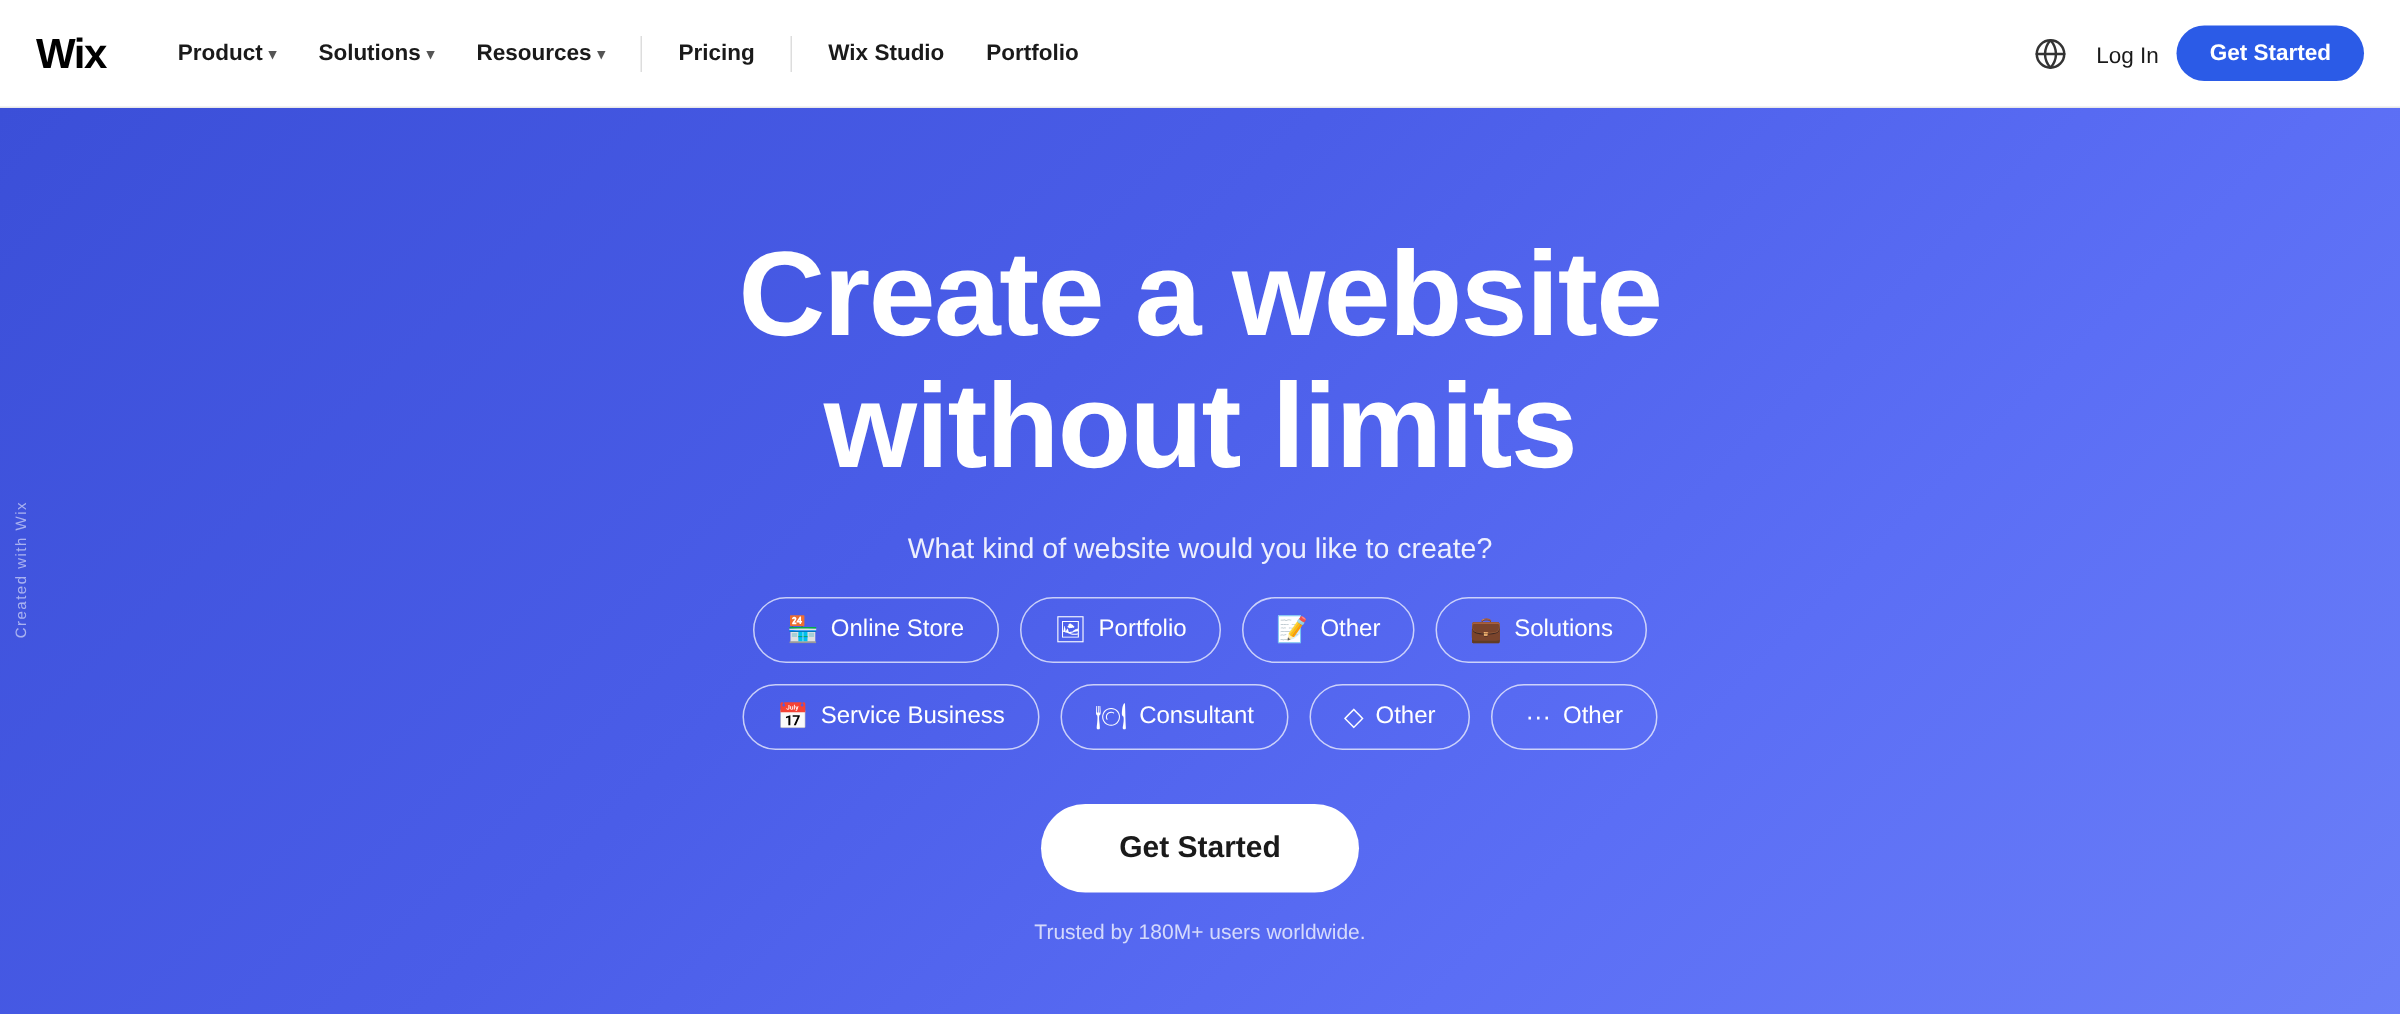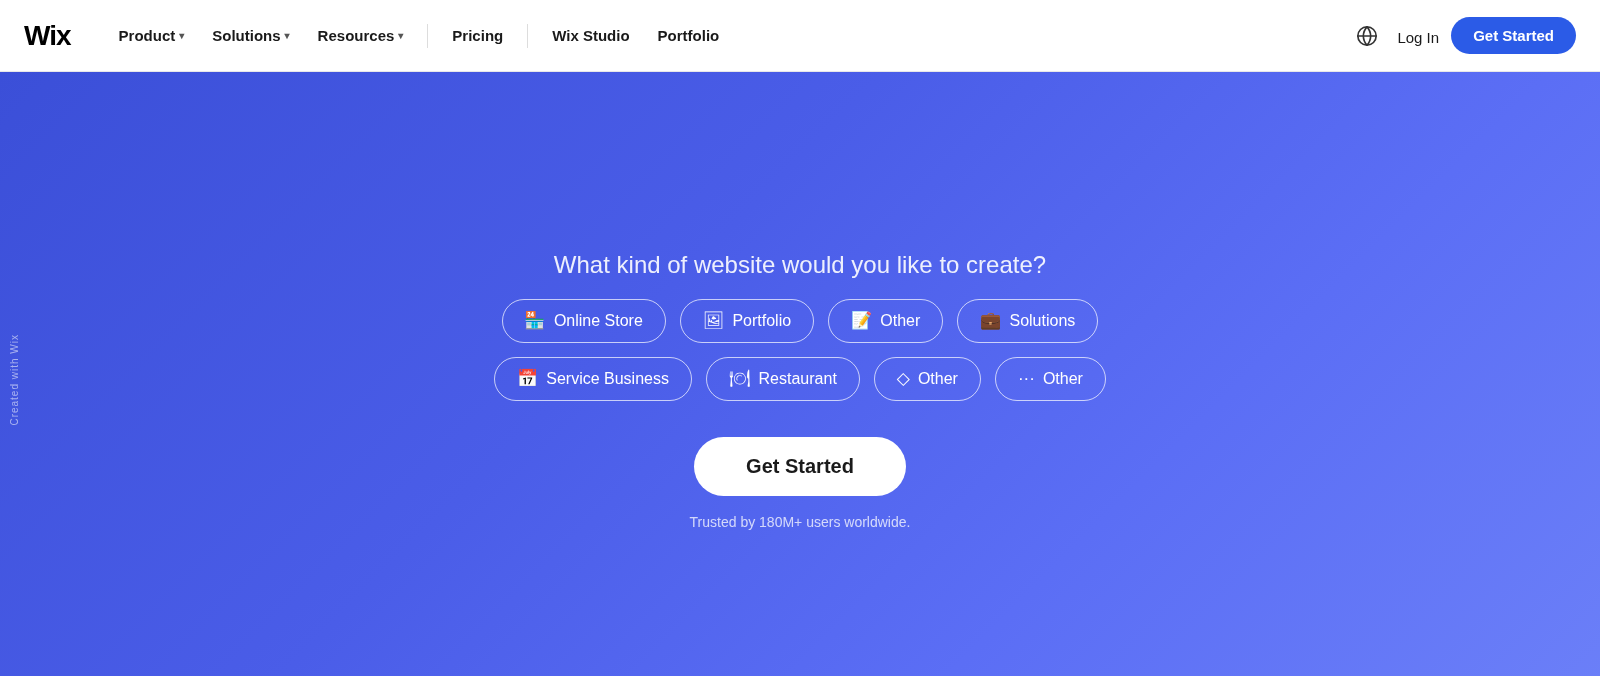--- a/index.html
+++ b/index.html
@@ -100,21 +100,21 @@
     .hero-title {
       font-size: 80px;
       font-weight: 700;
       color: #fff;
       line-height: 1.1;
       max-width: 900px;
       margin-bottom: 28px;
       letter-spacing: -1px;
     }
     .hero-subtitle {
-      font-size: 24px;
+      font-size: 19px;
       color: rgba(255,255,255,0.9);
       margin-bottom: 20px;
       font-weight: 400;
     }
 
     
     .category-grid {
       display: flex;
       flex-direction: column;
       align-items: center;
@@ -211,20 +211,24 @@
     <button class="get-started-nav">Get Started</button>
   </div>
 </nav>
 
 <section class="hero">
 
   <div style="position:absolute;left:0;top:0;bottom:0;width:28px;overflow:hidden;display:flex;align-items:center;justify-content:center;">
     <span style="writing-mode:vertical-rl;transform:rotate(180deg);font-size:10px;color:rgba(255,255,255,0.55);letter-spacing:1px;">Created with Wix</span>
   </div>
 
+  <h1 class="hero-title">
+    <span>Create a website</span><br>
+    <span>without limits</span>
+  </h1>
 
   <p class="hero-subtitle">What kind of website would you like to create?</p>
 
   <div class="category-grid">
     <div class="category-row">
       <button class="category-btn">
         <span class="cat-icon">🏪</span>
         <span>Online Store</span>
       </button>
       <button class="category-btn">
@@ -240,21 +244,21 @@
         <span>Solutions</span>
       </button>
     </div>
     <div class="category-row">
       <button class="category-btn">
         <span class="cat-icon">📅</span>
         <span>Service Business</span>
       </button>
       <button class="category-btn">
         <span class="cat-icon">🍽</span>
-        <span>Restaurant</span>
+        <span>Consultant</span>
       </button>
       <button class="category-btn">
         <span class="cat-icon">◇</span>
         <span>Other</span>
       </button>
       <button class="category-btn">
         <span class="cat-icon">···</span>
         <span>Other</span>
       </button>
     </div>

